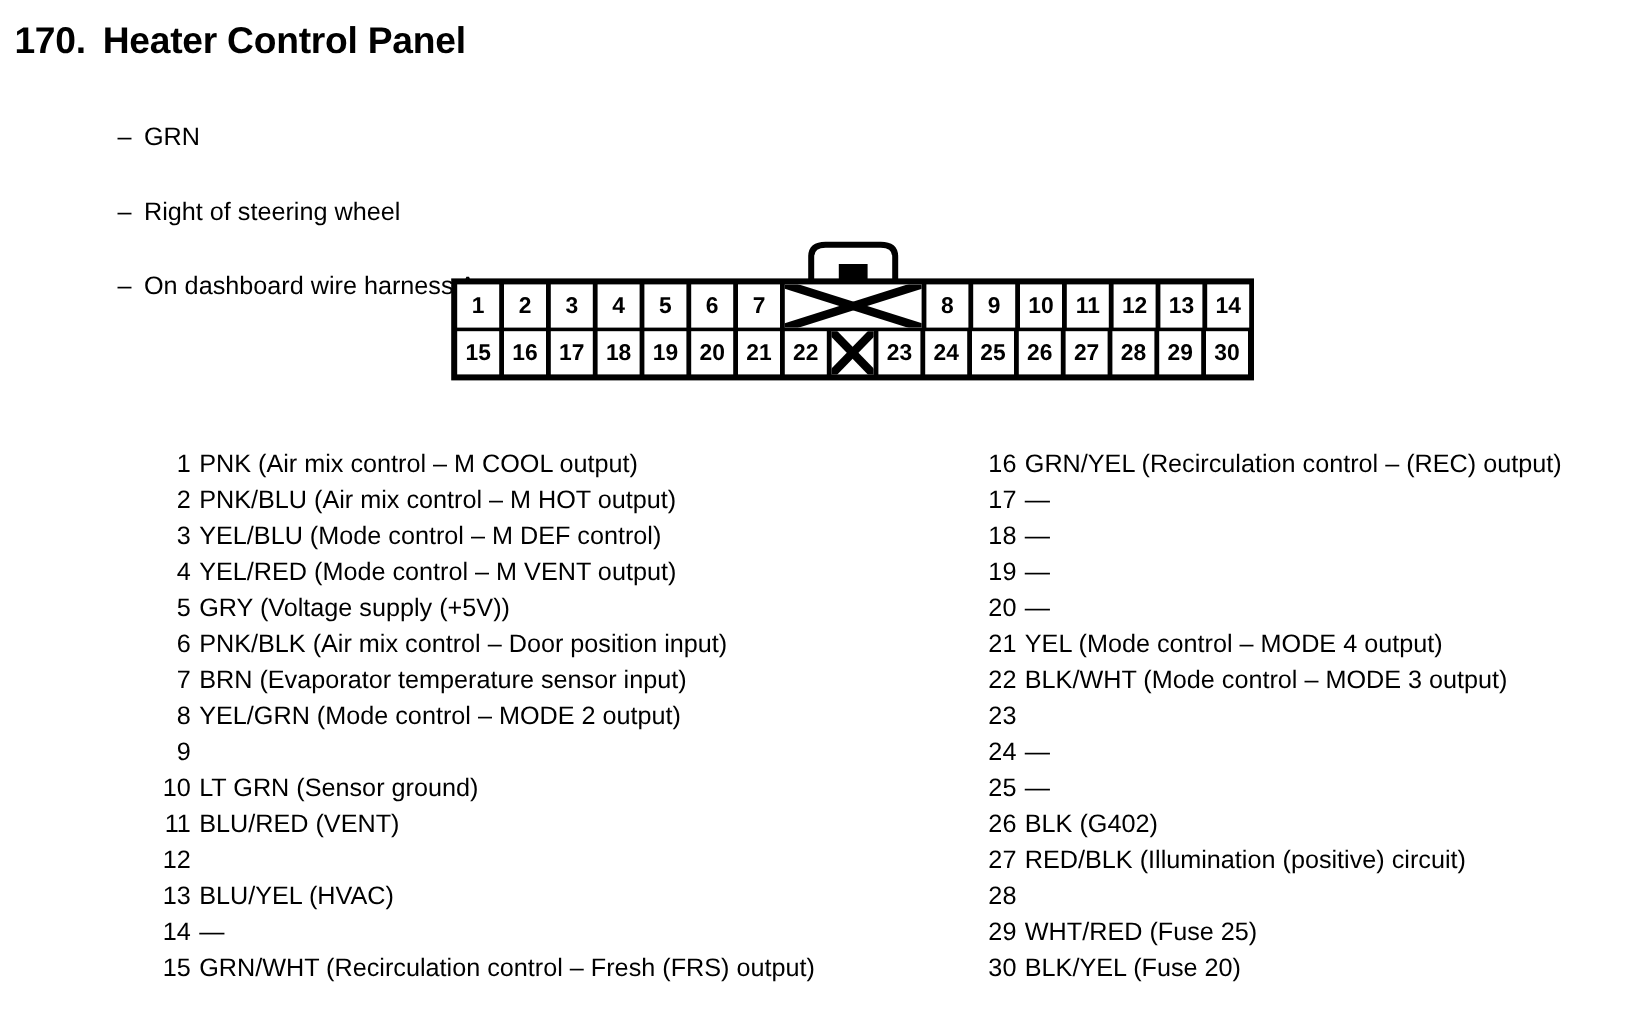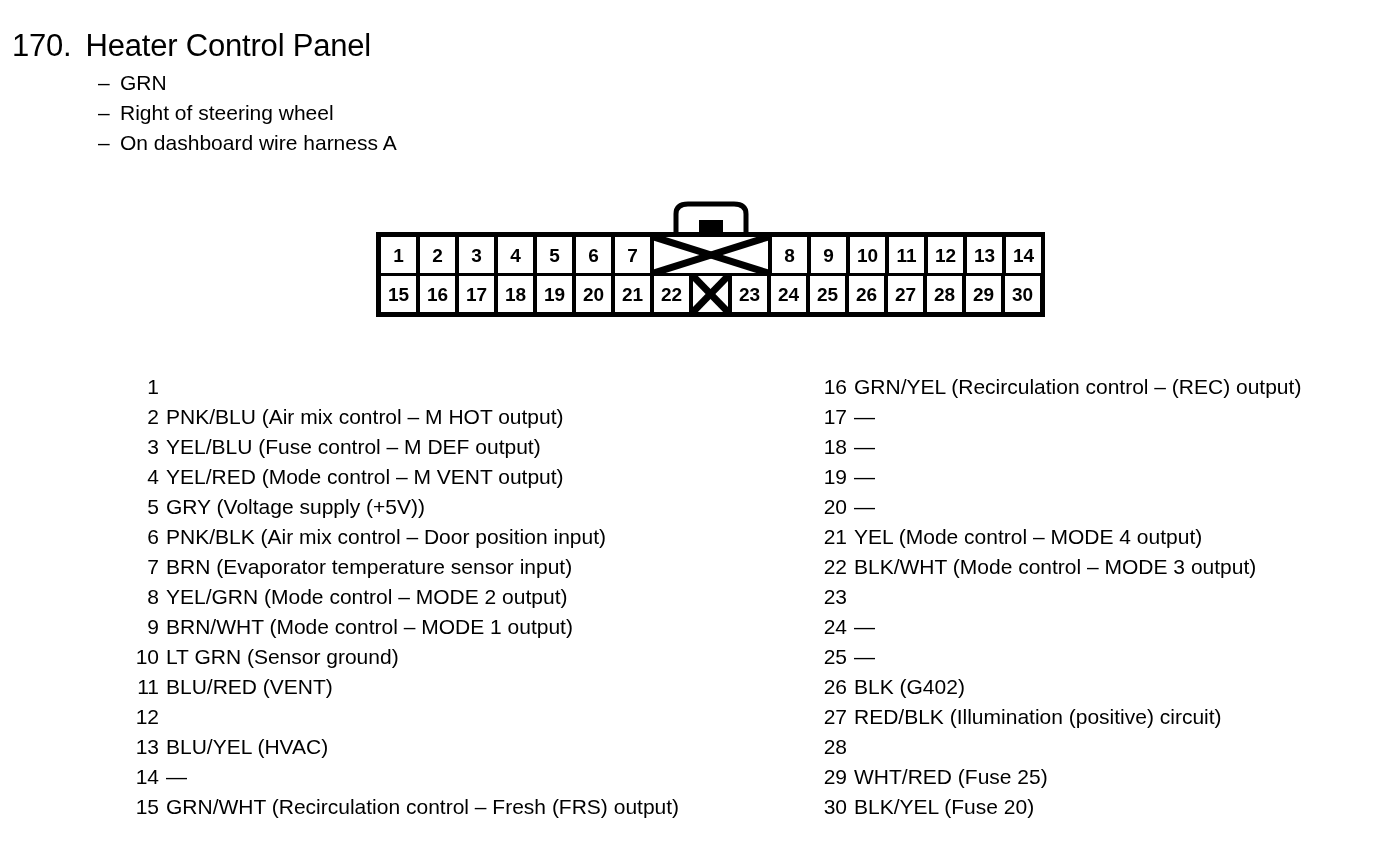--- a/index.html
+++ b/index.html
@@ -15,36 +15,36 @@
     font-family: "Liberation Sans", sans-serif;
     color: #000000;
     overflow: hidden;
     -webkit-font-smoothing: none;
   }
 
   
   #page-title {
     position: absolute;
     left: 12px;
-    top: 28px;
+    top: 16px;
     font-size: 31px;
-    font-weight: normal;
+    font-weight: bold;
     letter-spacing: -0.2px;
     white-space: nowrap;
   }
   #page-title .num { margin-right: 14px; }
 
   #subtitle-list {
     position: absolute;
     left: 98px;
     top: 68px;
     font-size: 21px;
     line-height: 30px;
   }
-  .subtitle-row { white-space: nowrap; }
+  .subtitle-row { white-space: nowrap; margin-top: 32px; }
   .subtitle-row .dash {
     display: inline-block;
     width: 22px;
   }
 
   
   #connector-diagram {
     position: absolute;
     left: 376px;
     top: 200px;
@@ -254,28 +254,29 @@
         <div class="pin-cell w1">
           <span>30</span>
         </div>
       </div>
   </div>
 </div>
 
 <div class="pin-list" id="pin-list-left">
     <div class="pin-entry">
       <span class="pin-no">1</span>
+      <span class="pin-desc">PNK (Air mix control – M COOL output)</span>
     </div>
     <div class="pin-entry">
       <span class="pin-no">2</span>
       <span class="pin-desc">PNK/BLU (Air mix control – M HOT output)</span>
     </div>
     <div class="pin-entry">
       <span class="pin-no">3</span>
-      <span class="pin-desc">YEL/BLU (Fuse control – M DEF output)</span>
+      <span class="pin-desc">YEL/BLU (Mode control – M DEF control)</span>
     </div>
     <div class="pin-entry">
       <span class="pin-no">4</span>
       <span class="pin-desc">YEL/RED (Mode control – M VENT output)</span>
     </div>
     <div class="pin-entry">
       <span class="pin-no">5</span>
       <span class="pin-desc">GRY (Voltage supply (+5V))</span>
     </div>
     <div class="pin-entry">
@@ -285,21 +286,20 @@
     <div class="pin-entry">
       <span class="pin-no">7</span>
       <span class="pin-desc">BRN (Evaporator temperature sensor input)</span>
     </div>
     <div class="pin-entry">
       <span class="pin-no">8</span>
       <span class="pin-desc">YEL/GRN (Mode control – MODE 2 output)</span>
     </div>
     <div class="pin-entry">
       <span class="pin-no">9</span>
-      <span class="pin-desc">BRN/WHT (Mode control – MODE 1 output)</span>
     </div>
     <div class="pin-entry">
       <span class="pin-no">10</span>
       <span class="pin-desc">LT GRN (Sensor ground)</span>
     </div>
     <div class="pin-entry">
       <span class="pin-no">11</span>
       <span class="pin-desc">BLU/RED (VENT)</span>
     </div>
     <div class="pin-entry">

